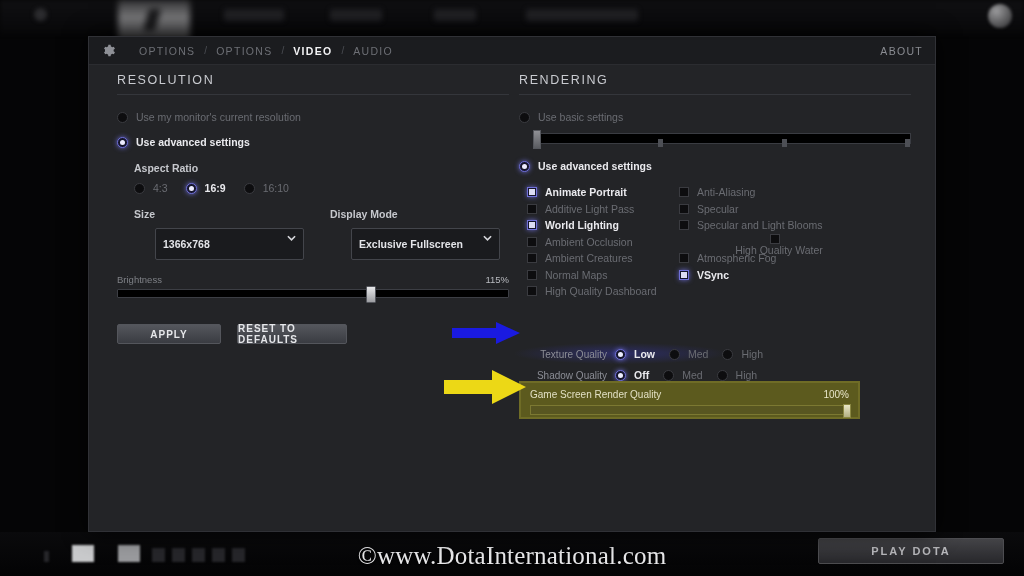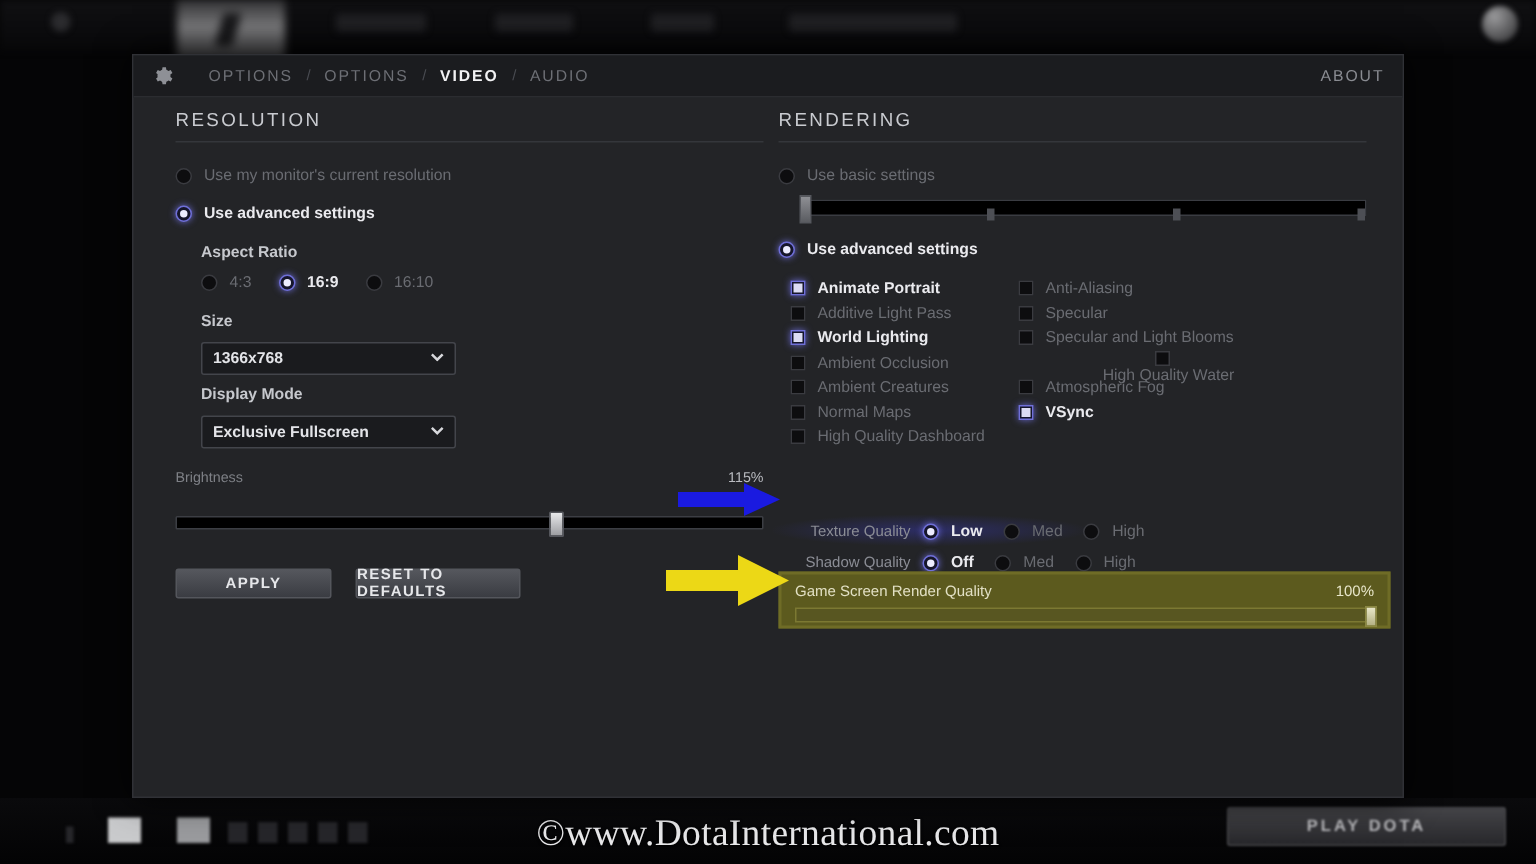--- a/index.html
+++ b/index.html
@@ -120,23 +120,23 @@
     width: 10px; height: 10px; background:#0d0d0f;
     border:1px solid #3a3b40; flex:none; margin-right: 8px; position:relative;
   }
   .cb.on { background:#15152b; border-color:#7070d8; box-shadow:0 0 5px rgba(120,120,240,.8); }
   .cb.on:after{ content:""; position:absolute; left:1px; top:1px; width:6px; height:6px; background:#dcdcf4; }
 
   .subhead { font-size:10.5px; color:#c6c8cd; font-weight:bold; margin-bottom:8px; }
 
   
   .dd {
-    height: 22px; background:#1a1b1e; border:1px solid #43454b;
+    height: 32px; background:#1a1b1e; border:1px solid #43454b;
     border-radius: 2px; display:flex; align-items:center;
-    padding: 0 7px; position:relative;
+    padding: 0 7px; position:relative;margin-left:21px;
   }
   .dd span { font-size:10.5px; color:#e3e4e8; font-weight:bold; }
   .chev {
     position:absolute; right: 7px; top: 6px; width: 9px; height: 6px;
   }
 
   
   .sl-track {
     position:relative; height: 9px; background:#000;
     border:1px solid #3c3e44; border-radius:1px;
@@ -174,21 +174,21 @@
   .qrow { display:flex; align-items:center; height: 16px; }
   .qname { font-size:10px; color:#8b8d95; width: 88px; text-align:right; margin-right:8px; }
   .qglow {
     position:absolute; left:-4px; top:-3px; width: 210px; height: 21px;
     background: radial-gradient(ellipse at center, rgba(60,60,200,.38), rgba(30,30,120,0) 72%);
     pointer-events:none;
   }
 
   
   .ybox {
-    position:absolute; left: 0; top: 308px; width: 408px; height: 38px;
+    position:absolute; left: 0; top: 308px; width: 341px; height: 38px;
     background: #5c5a1e; border: 2px solid #6f6c26;
   }
   .ybox-lbl { position:absolute; left: 9px; top: 6px; font-size:10px; color:#e2e0c4; }
   .ybox-val { position:absolute; right: 9px; top: 6px; font-size:10px; color:#e8e6ca; }
   .ytrack {
     position:absolute; left: 9px; right: 9px; top: 22px; height: 10px;
     background: #585621; border:1px solid #7c7932;
   }
   .yknob {
     position:absolute; right: -3px; top: -2px; width: 8px; height: 14px;
@@ -268,21 +268,21 @@
             <div class="row" style="margin-right:18px;">
               <div class="radio on"></div>
               <div class="rlabel sel">16:9</div>
             </div>
             <div class="row">
               <div class="radio"></div>
               <div class="rlabel">16:10</div>
             </div>
           </div>
 
-          <div style="display:flex;gap:7px;flex-direction:column;">
+          <div style="display:flex;gap:26px;">
             <div style="width:170px;">
               <div class="subhead">Size</div>
               <div class="dd">
                 <span>1366x768</span>
                 <svg class="chev" viewBox="0 0 10 6">
                   <path d="M1 1l4 4 4-4" stroke="#d6d7db" stroke-width="1.8" fill="none"></path>
                 </svg>
               </div>
             </div>
             <div style="width:170px;">
@@ -291,21 +291,21 @@
                 <span>Exclusive Fullscreen</span>
                 <svg class="chev" viewBox="0 0 10 6">
                   <path d="M1 1l4 4 4-4" stroke="#d6d7db" stroke-width="1.8" fill="none"></path>
                 </svg>
               </div>
             </div>
           </div>
         </div>
 
         <div style="margin-top:14px;">
-          <div style="display:flex;justify-content:space-between;align-items:flex-start;margin-bottom:20px;">
+          <div style="display:flex;justify-content:space-between;align-items:flex-start;margin-bottom:4px;">
             <div style="font-size:9.5px;color:#7e8086;">Brightness</div>
             <div style="font-size:9.5px;color:#b9bbc0;">115%</div>
           </div>
           <div class="sl-track">
             <div class="sl-knob" id="brightness-knob" style="left: calc(65% - 5px);"></div>
           </div>
         </div>
 
         <div style="margin-top:26px;display:flex;gap:16px;">
           <div class="btn" style="width:104px;">APPLY</div>

